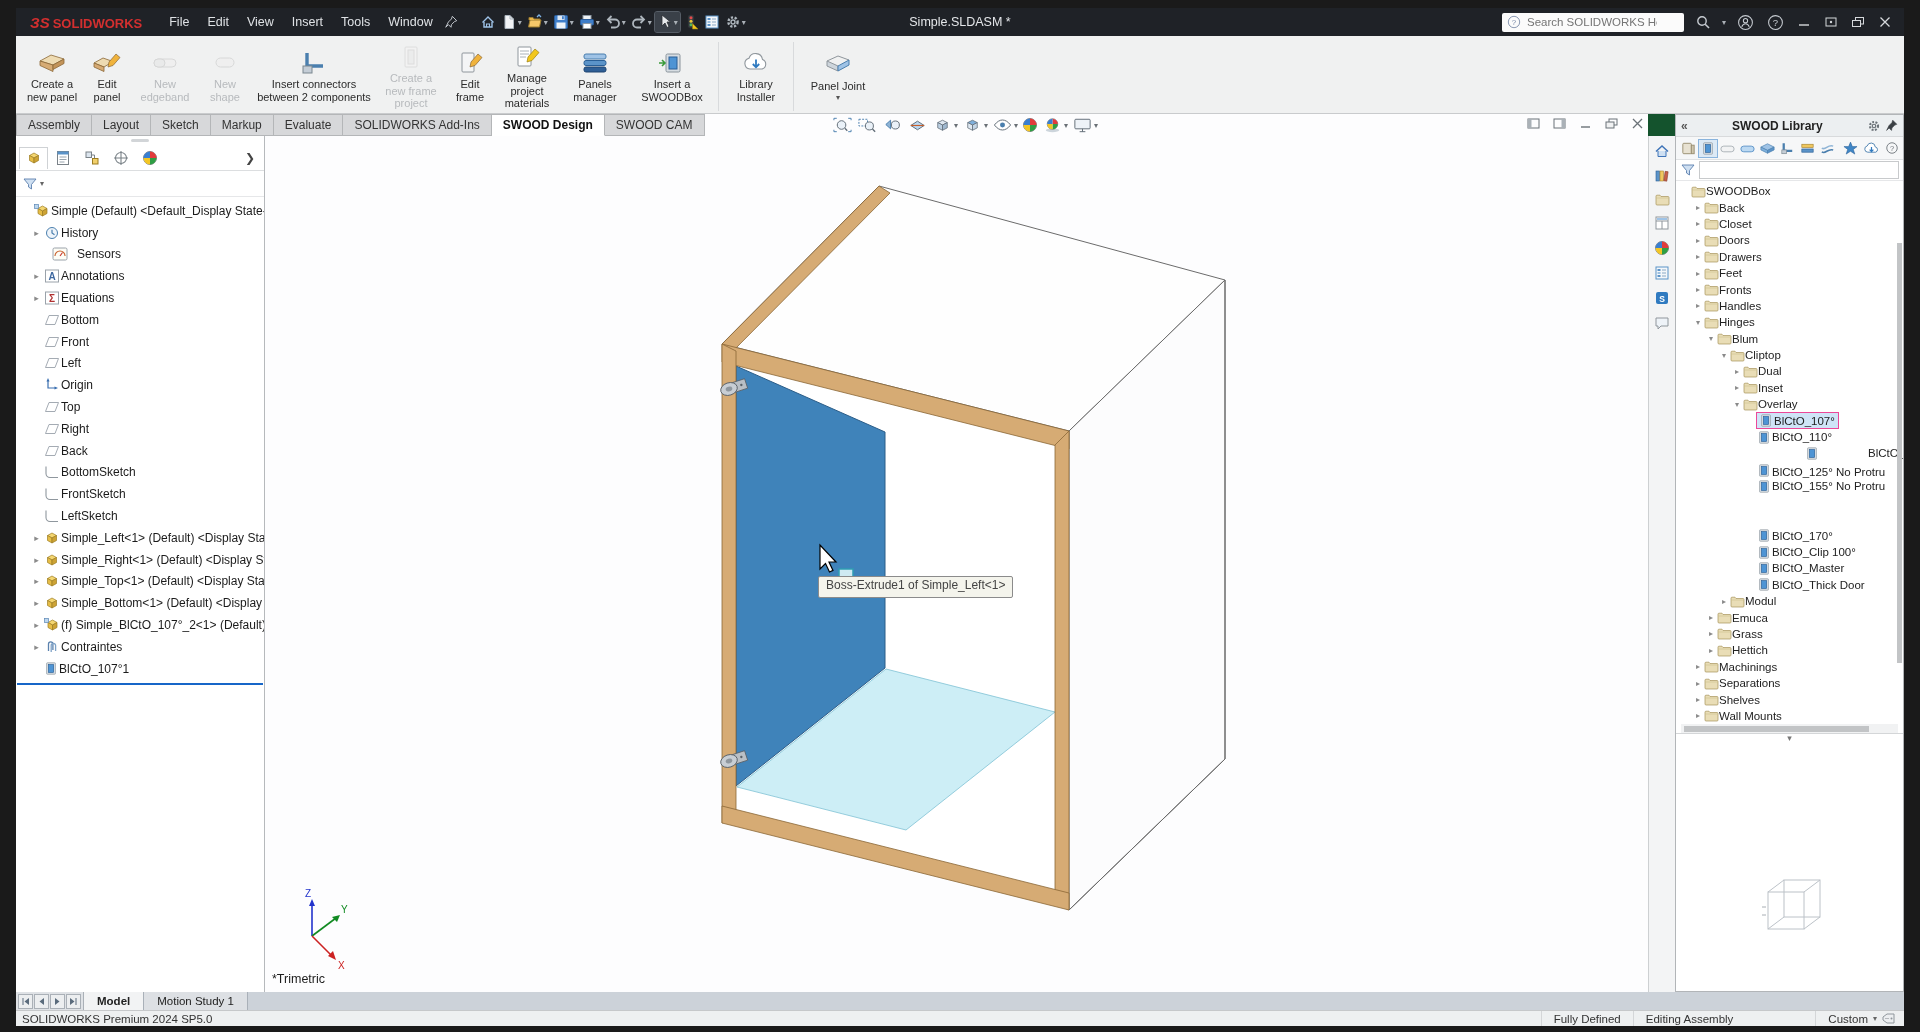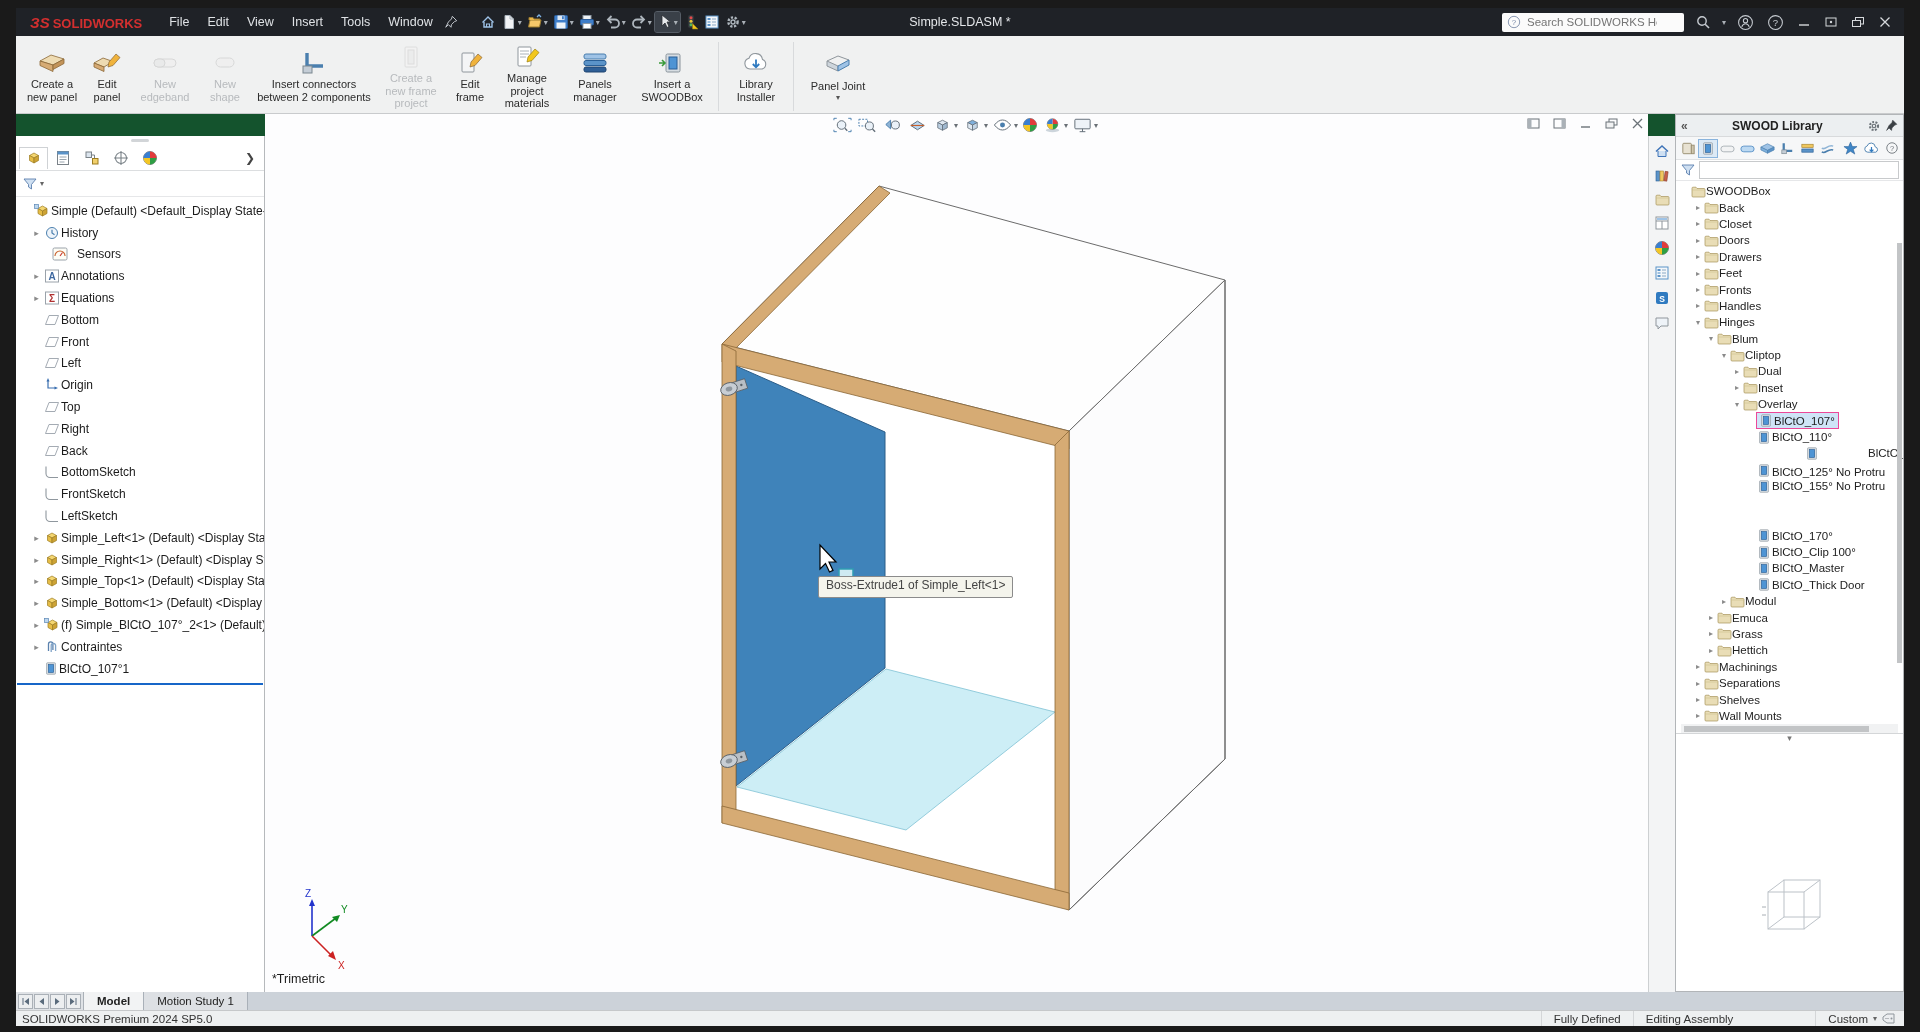--- a/index.html
+++ b/index.html
@@ -418,20 +418,30 @@
             <path d="M4 10 15 5l11 4" fill="none" stroke="#8f969c"></path>
             <path d="M4 10v5l11 5v-5z" fill="#cdd5dc" stroke="#8f969c"></path>
             <path d="M26 9v5l-11 6v-5z" fill="#9fc3e6" stroke="#4a7fae"></path>
           </svg>
         </span>
         <span class="rlbl">Panel Joint</span>
         <span class="caret">▾</span>
       </div>
     </div>
 
+  <div class="tabrow" id="tabrow">
+      <span class="ctab">Assembly</span>
+      <span class="ctab">Layout</span>
+      <span class="ctab">Sketch</span>
+      <span class="ctab">Markup</span>
+      <span class="ctab">Evaluate</span>
+      <span class="ctab">SOLIDWORKS Add-Ins</span>
+      <span class="ctab active">SWOOD Design</span>
+      <span class="ctab">SWOOD CAM</span>
+    </div>
 
   <div class="viewport">
     <div class="headsup" id="headsup">
         <span class="hu">
           <span class="ic">
             <svg width="21" height="18" viewBox="0 0 22 18">
               <circle cx="10" cy="9" r="4.5" fill="#eaf1f8" stroke="#5f6b76"></circle>
               <path d="M13.5 12.5 16 15" stroke="#5f6b76" stroke-width="1.4"></path>
               <path d="M2 4V2h3M20 4V2h-3M2 14v2h3M20 14v2h-3" fill="none" stroke="#4a7fae"></path>
             </svg>

